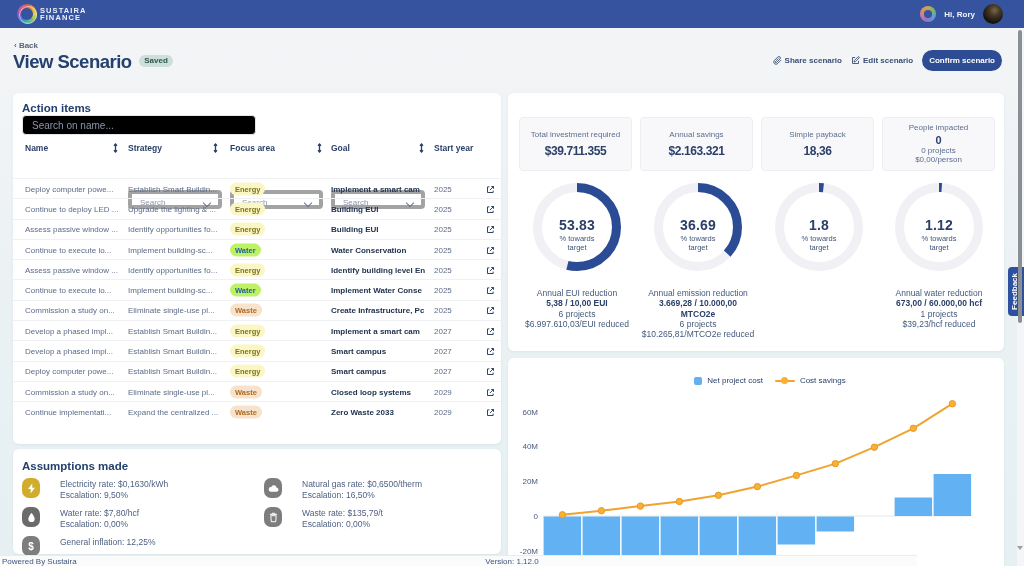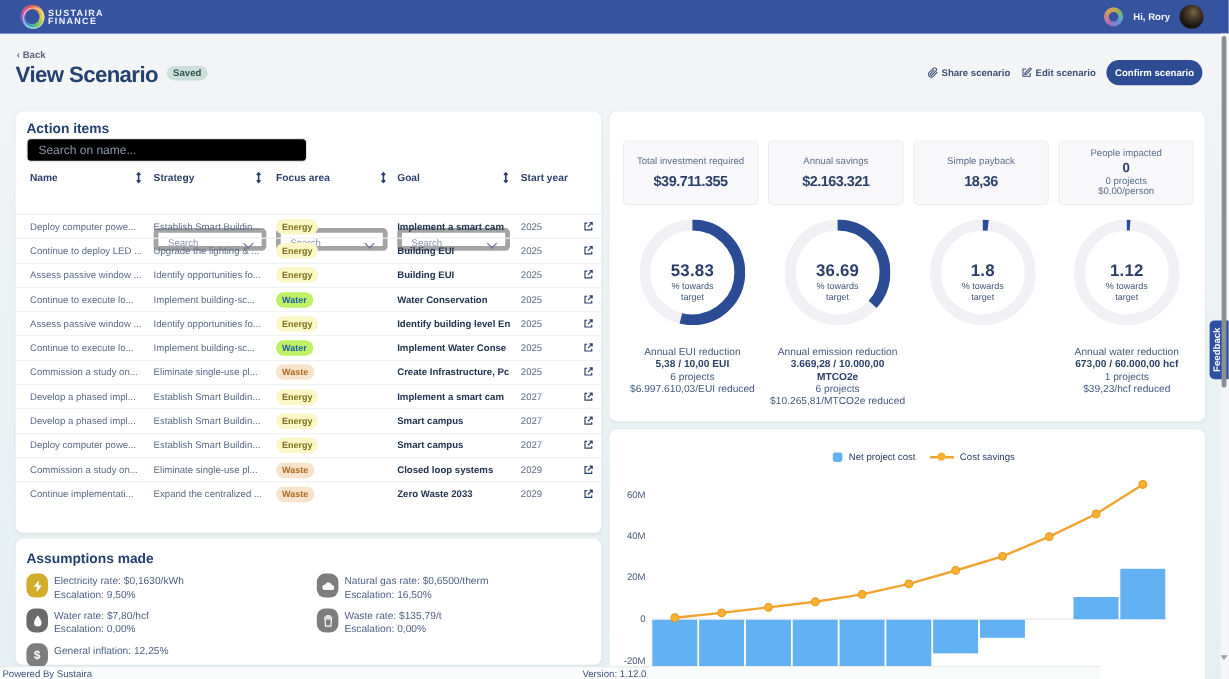--- a/index.html
+++ b/index.html
@@ -58,21 +58,21 @@
 .tag { position:absolute; left:217px; top:50%; transform:translateY(-50%); height:13px; line-height:13px;
   border-radius:7px; font-size:7.5px; font-weight:bold; padding:0 5px; }
 .tag.en { background:#fbf6c5; color:#7c741c; }
 .tag.wa { background:#bef264; color:#2060a0; }
 .tag.ws { background:#f7e3cb; color:#b06a22; }
 .lnk { position:absolute; left:473px; top:50%; transform:translateY(-50%); }
 
 
 #pB { left:13px; top:449px; width:488px; height:105px; }
 #pB .ptitle { position:absolute; left:9px; top:11px; }
-.arow { position:absolute; display:flex; gap:5px; }
+.arow { position:absolute; display:flex; gap:20px; }
 .aicon { width:18px; height:20px; border-radius:7px; display:flex; align-items:center; justify-content:center; flex:none; }
 .aicon.yellow { background:#d1ad2b; }
 .aicon.gray { background:#7d7d7d; }
 .aicon.dark { background:#6b6b6b; }
 .atxt { font-size:8.5px; color:#4d5f82; line-height:11px; padding-top:1px; }
 
 
 #pC { left:508px; top:93px; width:496px; height:258px; }
 #pC .ptitle { position:absolute; left:10px; top:9px; }
 #cards { position:absolute; left:11px; top:24px; width:477px; display:flex; gap:8px; }

